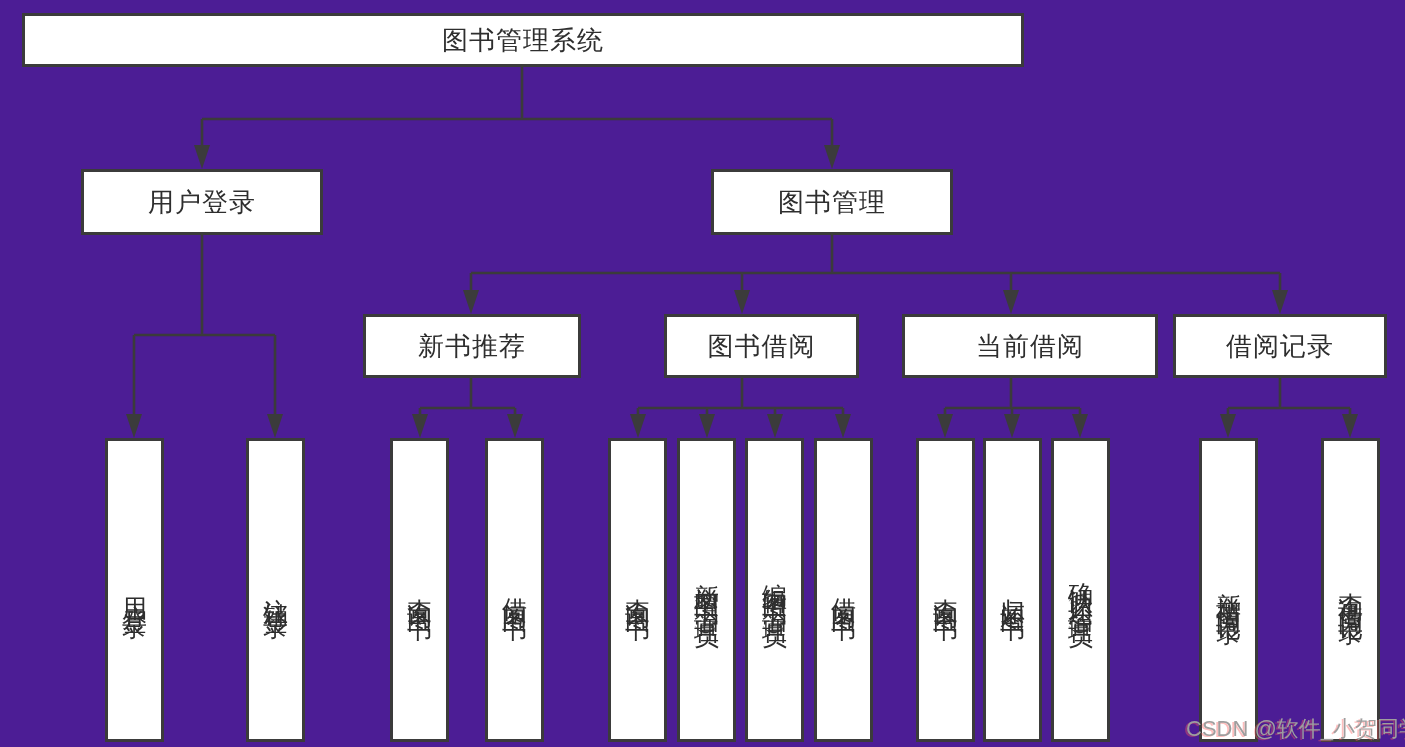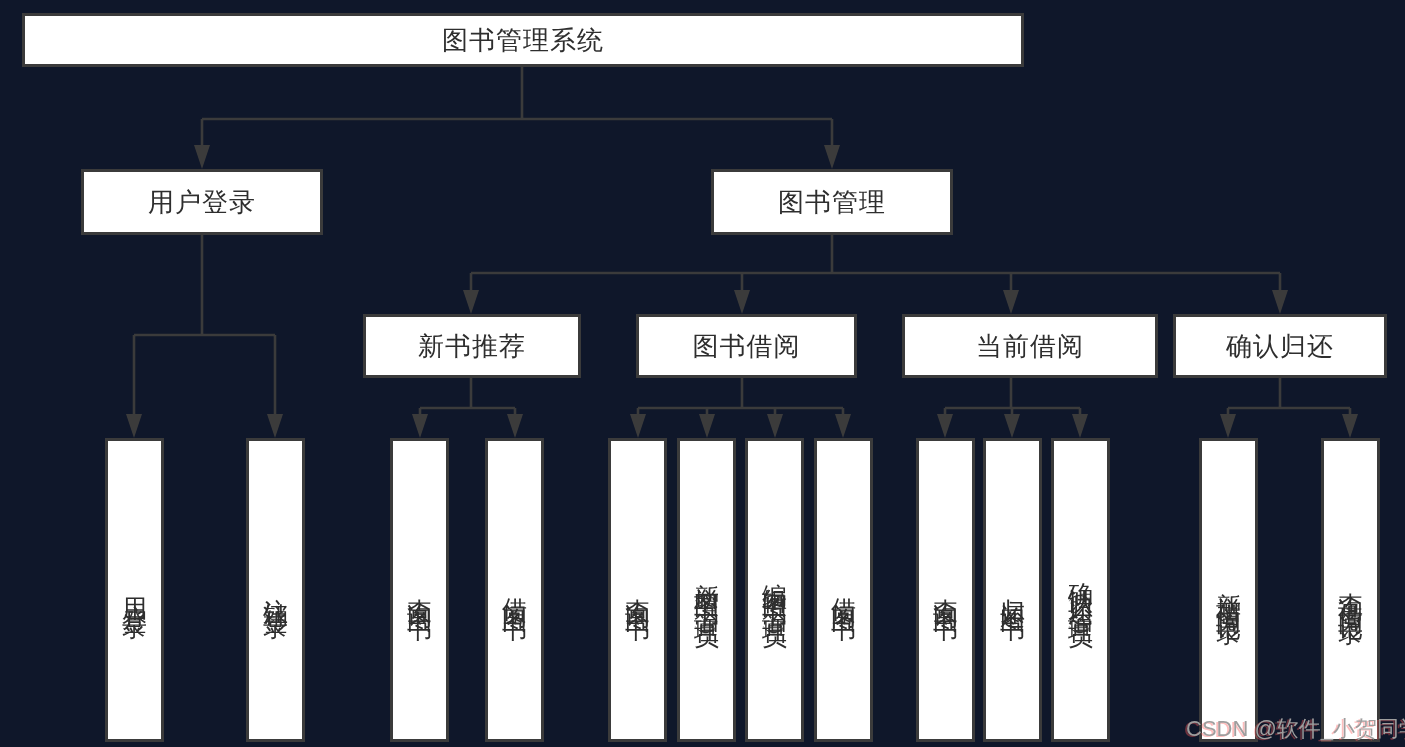--- a/index.html
+++ b/index.html
@@ -4,21 +4,21 @@
 <style>
   html, body {
     margin: 0; padding: 0;
     background: #ffffff;
     font-family: "Liberation Sans", "DejaVu Sans", sans-serif;
   }
   #canvas {
     position: relative;
     width: 1405px;
     height: 747px;
-    background: #0f172a;
+    background: #4c1d95;
     overflow: hidden;
   }
   #wires {
     position: absolute;
     left: 0; top: 0;
     width: 1405px; height: 747px;
   }
   .ln   { fill: none; stroke: #3b3b3b; stroke-width: 2.6px; }
   .arw  { fill: #3b3b3b; stroke: none; }
   .node {
@@ -38,21 +38,21 @@
   }
   
   #n-root  { left: 22px;  top: 13px;  width: 1002px; height: 54px; }
   
   .lvl2    { top: 169px; height: 66px; width: 242px; }
   #n-login { left: 81px; }
   #n-mgmt  { left: 711px; }
   
   .lvl3      { top: 314px; height: 64px; }
   #n-newbook { left: 363px;  width: 218px; }
-  #n-borrow  { left: 636px;  width: 221px; justify-content: center; }
+  #n-borrow  { left: 664px;  width: 195px; justify-content: center; }
   #n-current { left: 902px;  width: 256px; }
   #n-record  { left: 1173px; width: 214px; }
   
   .leaf { top: 438px; height: 304px; width: 59px; }
   .leaf .vlbl {
     writing-mode: vertical-rl;
     text-orientation: mixed;
     font-size: 25px;
     letter-spacing: 6px;
     line-height: 1;
@@ -138,21 +138,21 @@
   <div class="node lvl3" id="n-newbook">
     <span class="lbl">新书推荐</span>
   </div>
   <div class="node lvl3" id="n-borrow">
     <span class="lbl">图书借阅</span>
   </div>
   <div class="node lvl3" id="n-current">
     <span class="lbl">当前借阅</span>
   </div>
   <div class="node lvl3" id="n-record">
-    <span class="lbl">确认归还</span>
+    <span class="lbl">借阅记录</span>
   </div>
 
   <div class="node leaf" id="lf-1">
     <span class="vlbl">用户登录</span>
   </div>
   <div class="node leaf" id="lf-2">
     <span class="vlbl">注销登录</span>
   </div>
   <div class="node leaf" id="lf-3">
     <span class="vlbl">查询图书</span>

